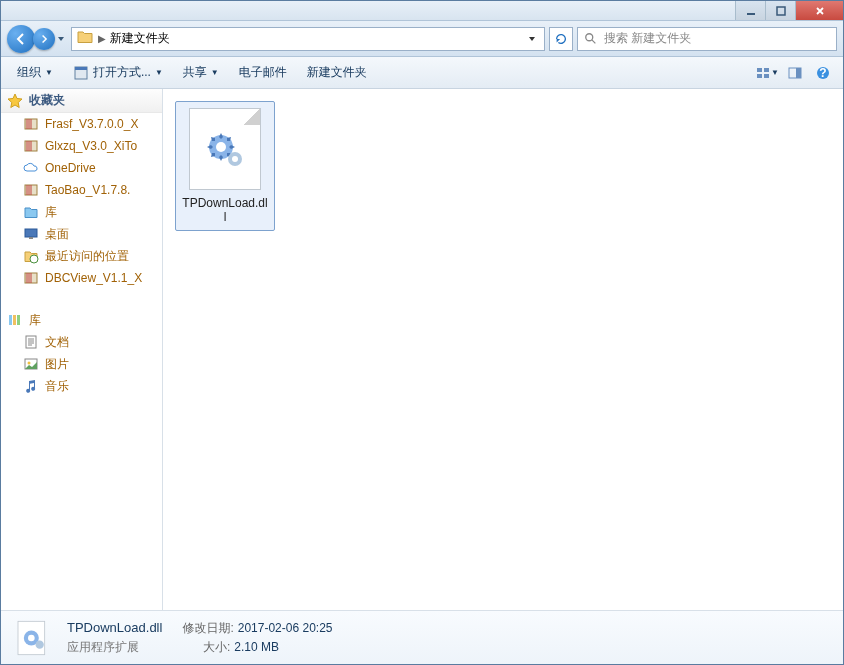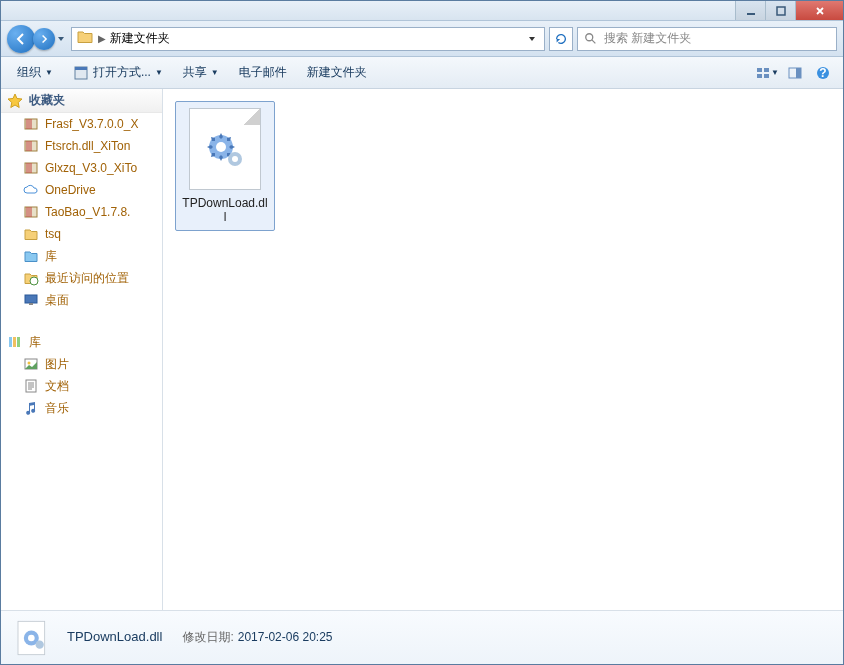--- a/index.html
+++ b/index.html
@@ -194,91 +194,85 @@
             <rect x="2" y="3" width="12" height="10" fill="#e8e0c8" stroke="#a08040"></rect>
             <path d="M4 3 v10 M6 3 v10 M8 3 v10" stroke="#c04040"></path>
           </svg>
           <span>Frasf_V3.7.0.0_X</span>
         </div>
       <div class="side-item">
           <svg viewBox="0 0 16 16">
             <rect x="2" y="3" width="12" height="10" fill="#e8e0c8" stroke="#a08040"></rect>
             <path d="M4 3 v10 M6 3 v10 M8 3 v10" stroke="#c04040"></path>
           </svg>
-          <span>Ftsrch.dll_XiTon</span>
+          <span>Glxzq_V3.0_XiTo</span>
+        </div>
+      <div class="side-item">
+          <svg viewBox="0 0 16 16">
+            <path d="M4 11 a3 3 0 0 1 0-6 a4 4 0 0 1 7 1 a2.5 2.5 0 0 1 1 5 Z" fill="#fff" stroke="#4a90d8"></path>
+          </svg>
+          <span>OneDrive</span>
         </div>
       <div class="side-item">
           <svg viewBox="0 0 16 16">
             <rect x="2" y="3" width="12" height="10" fill="#e8e0c8" stroke="#a08040"></rect>
             <path d="M4 3 v10 M6 3 v10 M8 3 v10" stroke="#c04040"></path>
           </svg>
-          <span>Glxzq_V3.0_XiTo</span>
-        </div>
-      <div class="side-item">
-          <svg viewBox="0 0 16 16">
-            <path d="M4 11 a3 3 0 0 1 0-6 a4 4 0 0 1 7 1 a2.5 2.5 0 0 1 1 5 Z" fill="#fff" stroke="#4a90d8"></path>
-          </svg>
-          <span>OneDrive</span>
+          <span>TaoBao_V1.7.8.</span>
+        </div>
+      <div class="side-item">
+          <svg viewBox="0 0 16 16">
+            <path d="M2 4 h5 l1.5 1.5 H14 v8 H2 Z" fill="#8ac8f0" stroke="#4a90c8"></path>
+          </svg>
+          <span>库</span>
+        </div>
+      <div class="side-item">
+          <svg viewBox="0 0 16 16">
+            <rect x="2" y="3" width="12" height="8" fill="#4a78b8" stroke="#2a5898"></rect>
+            <rect x="6" y="11" width="4" height="2" fill="#888"></rect>
+          </svg>
+          <span>桌面</span>
+        </div>
+      <div class="side-item">
+          <svg viewBox="0 0 16 16">
+            <path d="M2 4 h5 l1.5 1.5 H14 v8 H2 Z" fill="#f6d078" stroke="#c8a040"></path>
+            <circle cx="11" cy="11" r="4" fill="#fff" stroke="#4a9040"></circle>
+          </svg>
+          <span>最近访问的位置</span>
         </div>
       <div class="side-item">
           <svg viewBox="0 0 16 16">
             <rect x="2" y="3" width="12" height="10" fill="#e8e0c8" stroke="#a08040"></rect>
             <path d="M4 3 v10 M6 3 v10 M8 3 v10" stroke="#c04040"></path>
           </svg>
-          <span>TaoBao_V1.7.8.</span>
-        </div>
-      <div class="side-item">
-          <svg viewBox="0 0 16 16">
-            <path d="M2 4 h5 l1.5 1.5 H14 v8 H2 Z" fill="#f6d078" stroke="#c8a040"></path>
-          </svg>
-          <span>tsq</span>
-        </div>
-      <div class="side-item">
-          <svg viewBox="0 0 16 16">
-            <path d="M2 4 h5 l1.5 1.5 H14 v8 H2 Z" fill="#8ac8f0" stroke="#4a90c8"></path>
-          </svg>
-          <span>库</span>
-        </div>
-      <div class="side-item">
-          <svg viewBox="0 0 16 16">
-            <path d="M2 4 h5 l1.5 1.5 H14 v8 H2 Z" fill="#f6d078" stroke="#c8a040"></path>
-            <circle cx="11" cy="11" r="4" fill="#fff" stroke="#4a9040"></circle>
-          </svg>
-          <span>最近访问的位置</span>
-        </div>
-      <div class="side-item">
-          <svg viewBox="0 0 16 16">
-            <rect x="2" y="3" width="12" height="8" fill="#4a78b8" stroke="#2a5898"></rect>
-            <rect x="6" y="11" width="4" height="2" fill="#888"></rect>
-          </svg>
-          <span>桌面</span>
+          <span>DBCView_V1.1_X</span>
         </div>
 
       <div class="side-item lib-header">
         <svg viewBox="0 0 16 16">
             <rect x="2" y="3" width="3" height="10" fill="#8ac8f0"></rect>
             <rect x="6" y="3" width="3" height="10" fill="#f0c060"></rect>
             <rect x="10" y="3" width="3" height="10" fill="#90d080"></rect>
           </svg>
         <span>库</span>
       </div>
       <div class="side-item">
           <svg viewBox="0 0 16 16">
+            <rect x="3" y="2" width="10" height="12" fill="#fff" stroke="#888"></rect>
+            <path d="M5 5 h6 M5 7 h6 M5 9 h6 M5 11 h4" stroke="#888"></path>
+          </svg>
+          <span>文档</span>
+        </div>
+      <div class="side-item">
+          <svg viewBox="0 0 16 16">
             <rect x="2" y="3" width="12" height="10" fill="#fff" stroke="#888"></rect>
             <circle cx="6" cy="7" r="1.5" fill="#f0c040"></circle>
             <path d="M2 13 l4-4 3 2 5-5 v7 Z" fill="#60a060"></path>
           </svg>
           <span>图片</span>
-        </div>
-      <div class="side-item">
-          <svg viewBox="0 0 16 16">
-            <rect x="3" y="2" width="10" height="12" fill="#fff" stroke="#888"></rect>
-            <path d="M5 5 h6 M5 7 h6 M5 9 h6 M5 11 h4" stroke="#888"></path>
-          </svg>
-          <span>文档</span>
         </div>
       <div class="side-item">
           <svg viewBox="0 0 16 16">
             <path d="M6 3 l6-1 v8 a2 2 0 1 1-1-1 V5 l-4 .7 V12 a2 2 0 1 1-1-1 Z" fill="#4a78b8"></path>
           </svg>
           <span>音乐</span>
         </div>
     </div>
 
     <div class="content">
@@ -306,16 +300,20 @@
         <circle cx="22" cy="24" r="9" fill="#8ab4e8"></circle>
         <circle cx="22" cy="24" r="4" fill="#fff"></circle>
         <circle cx="32" cy="32" r="5" fill="#b0c8e0"></circle>
       </svg>
     </div>
     <div class="meta">
       <div class="row1">
         <span class="fname">TPDownLoad.dll</span>
         <span class="kv"><span class="k">修改日期:</span><span class="v">2017-02-06 20:25</span></span>
       </div>
+      <div class="row1">
+        <span class="kv" style="color:#777">应用程序扩展</span>
+        <span class="kv" style="margin-left:44px"><span class="k">大小:</span><span class="v">2.10 MB</span></span>
+      </div>
     </div>
   </div>
 
 </div>
 
 </body></html>

